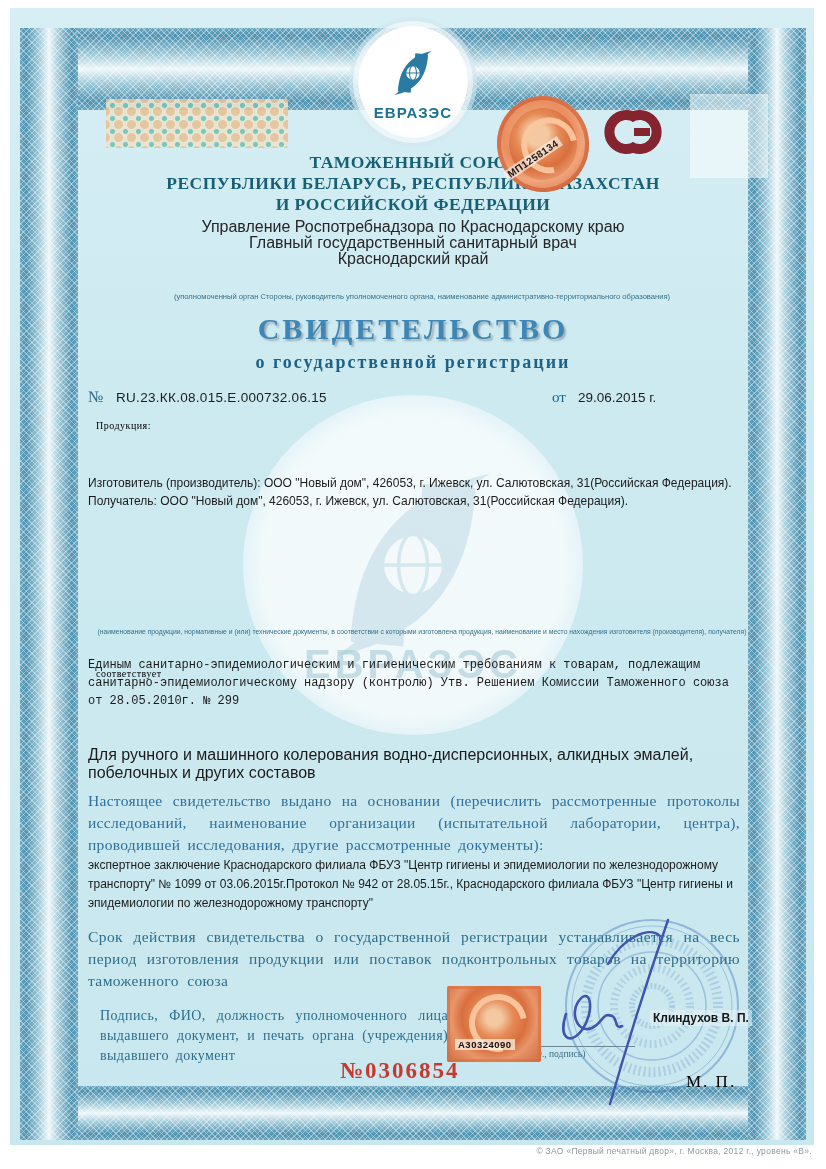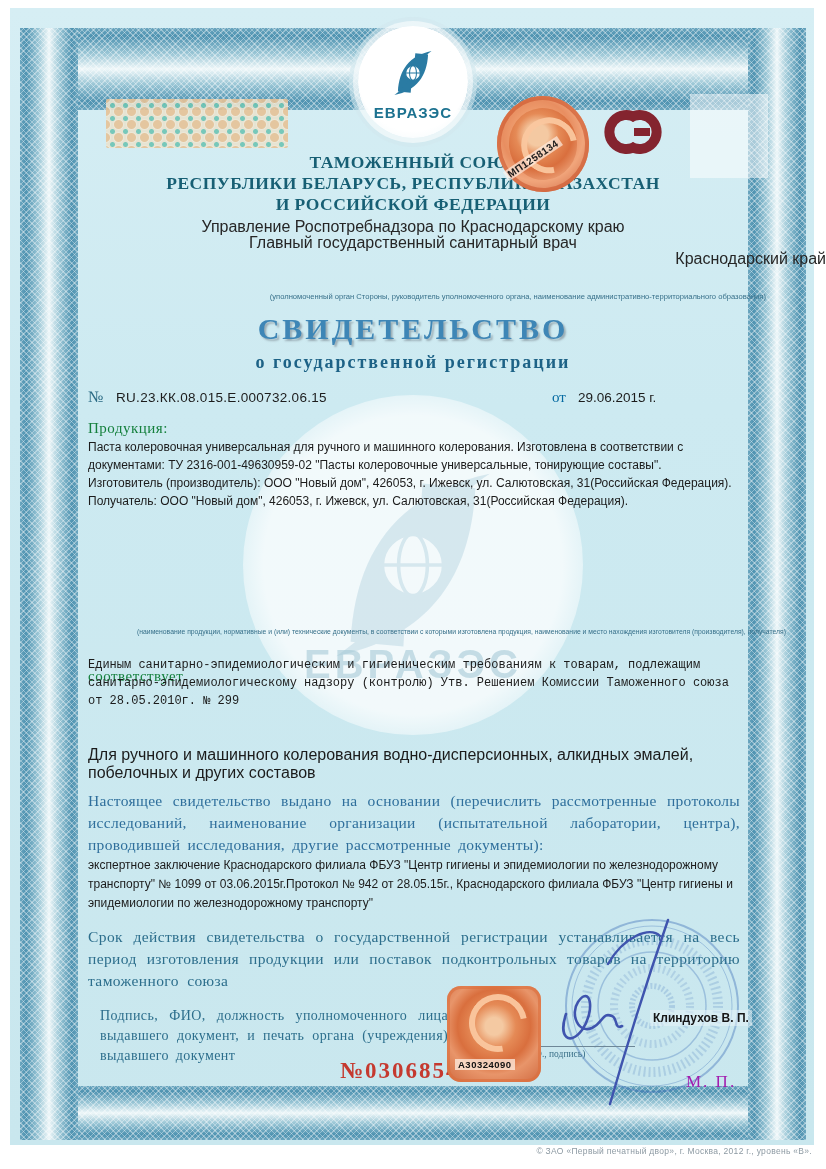--- a/index.html
+++ b/index.html
@@ -38,57 +38,57 @@
   
   .holo-round{position:absolute;left:497px;top:96px;width:92px;height:96px;z-index:6;border-radius:50%;
       background:radial-gradient(circle at 45% 40%,#f4c9a2 0 14%,#e58a56 28%,#d96f3e 45%,#e8956a 60%,#c95f38 78%,#e08a5c 100%);
       box-shadow:inset 0 0 0 4px rgba(200,80,40,.55), inset 0 0 0 12px rgba(255,190,150,.4);
       transform:rotate(-6deg);}
   .holo-round .c-glyph{position:absolute;left:24px;top:22px;width:44px;height:44px;border-radius:50%;
       border:6px solid rgba(250,200,160,.95);border-right-color:transparent;transform:rotate(40deg);}
   .holo-round .code{position:absolute;left:2px;top:56px;transform:rotate(-28deg);
       font-size:10px;font-weight:bold;color:#1a1a1a;background:rgba(255,245,235,.65);padding:0 3px;
       letter-spacing:.5px;}
-  .holo-square{position:absolute;left:447px;top:986px;width:94px;height:96px;z-index:6;border-radius:14px;
+  .holo-square{position:absolute;left:447px;top:986px;width:94px;height:76px;z-index:6;border-radius:2px;
       background:radial-gradient(circle at 50% 42%,#f4c9a2 0 12%,#e58a56 30%,#d96f3e 50%,#e8956a 66%,#d06a40 100%);
       box-shadow:inset 0 0 0 3px rgba(220,110,60,.6);}
   .holo-square .ring{position:absolute;left:22px;top:8px;width:46px;height:46px;border-radius:50%;
       border:6px solid rgba(250,200,160,.95);border-right-color:transparent;transform:rotate(35deg);}
   .holo-square .code{position:absolute;left:8px;bottom:12px;font-size:9.5px;font-weight:bold;color:#111;
       background:rgba(255,245,235,.7);padding:0 3px;letter-spacing:.5px;}
   
   .se-mark{position:absolute;left:594px;top:104px;width:74px;height:56px;z-index:5;}
   .white-rect{position:absolute;left:690px;top:94px;width:78px;height:84px;background:rgba(255,255,255,.5);z-index:4;}
   
   .serif{font-family:"Liberation Serif",serif;}
   .abs{position:absolute;z-index:5;}
   .hdr1{left:0;right:0;top:152px;text-align:center;font-weight:bold;font-size:17.5px;color:#175f74;letter-spacing:.5px;}
   .hdr2{left:0;right:0;top:173px;text-align:center;font-weight:bold;font-size:17.5px;color:#175f74;letter-spacing:.5px;}
   .hdr3{left:0;right:0;top:194px;text-align:center;font-weight:bold;font-size:17.5px;color:#175f74;letter-spacing:.5px;}
   .auth{left:0;right:0;text-align:center;font-size:16px;color:#262626;}
-  .cap{left:60px;right:60px;text-align:right;font-size:7.6px;color:#37708a;margin-left:18px;}
+  .cap{left:60px;right:60px;text-align:center;font-size:7.6px;color:#37708a;margin-left:18px;}
   .doc-title{left:0;right:0;top:312px;text-align:center;font-weight:bold;font-size:30px;
       letter-spacing:3px;color:#3e86b6;text-shadow:2px 2px 2px rgba(110,120,130,.55);}
   .doc-sub{left:0;right:0;top:352px;text-align:center;font-weight:bold;font-size:18px;
       letter-spacing:2px;color:#1d6286;}
   .numrow-no{left:88px;top:388px;font-size:16px;color:#2a6a84;}
   .numrow-val{left:116px;top:390px;font-size:13.5px;color:#1c1c1c;letter-spacing:.3px;}
   .numrow-ot{left:552px;top:389px;font-size:15px;color:#0369a1;}
   .numrow-date{left:578px;top:390px;font-size:13.5px;color:#1c1c1c;}
-  .lbl{font-size:15px;color:#15803d;letter-spacing:.5px;}
+  .lbl{font-size:10px;color:#000000;letter-spacing:.5px;margin-left:8px;}
   .body-sans{font-size:12px;line-height:18px;color:#1b1b1b;}
   .reg-par{font-size:15.5px;line-height:22px;color:#2c6e8c;letter-spacing:1px;word-spacing:5px;text-align:justify;}
   .basis-par{font-size:15.5px;line-height:22px;color:#2f6f9c;letter-spacing:.3px;word-spacing:3px;text-align:justify;}
   .usage{font-size:16px;font-weight:normal;color:#1b1b1b;}
   .sig-lbl{font-size:14px;line-height:20px;color:#2c6e8c;letter-spacing:.4px;word-spacing:3px;text-align:justify;}
   .serial{left:340px;top:1058px;font-size:23px;color:#c5392f;letter-spacing:2px;font-weight:bold;}
   .signer{left:650px;top:1010px;font-size:12px;font-weight:bold;color:#161616;background:rgba(230,243,247,.55);padding:1px 3px;}
   .sig-line{left:505px;top:1046px;width:130px;border-top:1px solid #6e8797;height:0;}
   .sig-cap{left:508px;top:1049px;font-size:9.5px;color:#3a7088;}
-  .mp{left:686px;top:1072px;font-size:17px;color:#a21caf;letter-spacing:2px;}
+  .mp{left:686px;top:1072px;font-size:17px;color:#000000;letter-spacing:2px;}
   .footer{position:absolute;right:14px;top:1146px;font-size:8.5px;color:#8d9aa3;z-index:5;letter-spacing:.3px;}
   
   .watermark{position:absolute;left:243px;top:395px;width:340px;height:340px;z-index:1;border-radius:50%;
       background:radial-gradient(circle,rgba(255,255,255,.75) 0 62%,rgba(255,255,255,.35) 75%,rgba(255,255,255,0) 78%);
       display:flex;align-items:center;justify-content:center;}
   .watermark svg{width:240px;height:240px;opacity:.14;}
   .watermark .wm-word{position:absolute;left:0;right:0;bottom:48px;text-align:center;font-weight:bold;
       font-size:40px;letter-spacing:4px;color:#9fc6d4;opacity:.55;font-family:"Liberation Sans",sans-serif;}
   
   .stamp{position:absolute;left:562px;top:916px;width:180px;height:180px;z-index:4;opacity:.75;}
@@ -139,33 +139,32 @@
     <path d="M36 14 A17 17 0 1 1 36 42" fill="none" stroke="#84242f" stroke-width="10"></path>
     <line x1="40" y1="28" x2="56" y2="28" stroke="#84242f" stroke-width="8"></line>
   </svg>
   <div class="white-rect"></div>
 
   <div class="abs serif hdr1">ТАМОЖЕННЫЙ СОЮЗ</div>
   <div class="abs serif hdr2">РЕСПУБЛИКИ БЕЛАРУСЬ, РЕСПУБЛИКИ КАЗАХСТАН</div>
   <div class="abs serif hdr3">И РОССИЙСКОЙ ФЕДЕРАЦИИ</div>
   <div class="abs auth" style="top:218px;">Управление Роспотребнадзора по Краснодарскому краю</div>
   <div class="abs auth" style="top:234px;">Главный государственный санитарный врач</div>
-  <div class="abs auth" style="top:250px;text-align:right;">Краснодарский край</div>
+  <div class="abs auth" style="top:250px;">Краснодарский край</div>
   <div class="abs cap" style="top:292px;">(уполномоченный орган Стороны, руководитель уполномоченного органа, наименование административно-территориального образования)</div>
 
   <div class="abs serif doc-title">СВИДЕТЕЛЬСТВО</div>
   <div class="abs serif doc-sub">о государственной регистрации</div>
 
   <div class="abs serif numrow-no">№</div>
   <div class="abs numrow-val">RU.23.КК.08.015.Е.000732.06.15</div>
   <div class="abs serif numrow-ot">от</div>
   <div class="abs numrow-date">29.06.2015 г.</div>
 
   <div class="abs serif lbl" style="left:88px;top:420px;">Продукция:</div>
-  <div class="abs body-sans" style="left:88px;top:438px;width:652px;">Паста колеровочная универсальная для ручного и машинного колерования. Изготовлена в соответствии с документами: ТУ 2316-001-49630959-02 "Пасты колеровочные универсальные, тонирующие составы".</div>
   <div class="abs body-sans" style="left:88px;top:474px;width:660px;">Изготовитель (производитель): ООО "Новый дом", 426053, г. Ижевск, ул. Салютовская, 31(Российская Федерация).</div>
   <div class="abs body-sans" style="left:88px;top:492px;width:660px;">Получатель: ООО "Новый дом", 426053, г. Ижевск, ул. Салютовская, 31(Российская Федерация).</div>
   <div class="abs cap" style="left:40px;right:40px;top:628px;font-size:6.8px;">(наименование продукции, нормативные и (или) технические документы, в соответствии с которыми изготовлена продукция, наименование и место нахождения изготовителя (производителя), получателя)</div>
 
   <div class="abs serif lbl" style="left:88px;top:668px;">соответствует</div>
   <div class="abs body-sans" style="left:88px;top:656px;width:650px;font-family:Liberation Mono, monospace;">Единым санитарно-эпидемиологическим и гигиеническим требованиям к товарам, подлежащим санитарно-эпидемиологическому надзору (контролю) Утв. Решением Комиссии Таможенного союза от 28.05.2010г. № 299</div>
 
   <div class="abs usage" style="left:88px;top:746px;width:660px;">Для ручного и машинного колерования водно-дисперсионных, алкидных эмалей, побелочных и других составов</div>
 
   <div class="abs serif basis-par" style="left:88px;top:790px;width:652px;">Настоящее свидетельство выдано на основании (перечислить рассмотренные протоколы исследований, наименование организации (испытательной лаборатории, центра), проводившей исследования, другие рассмотренные документы):</div>

